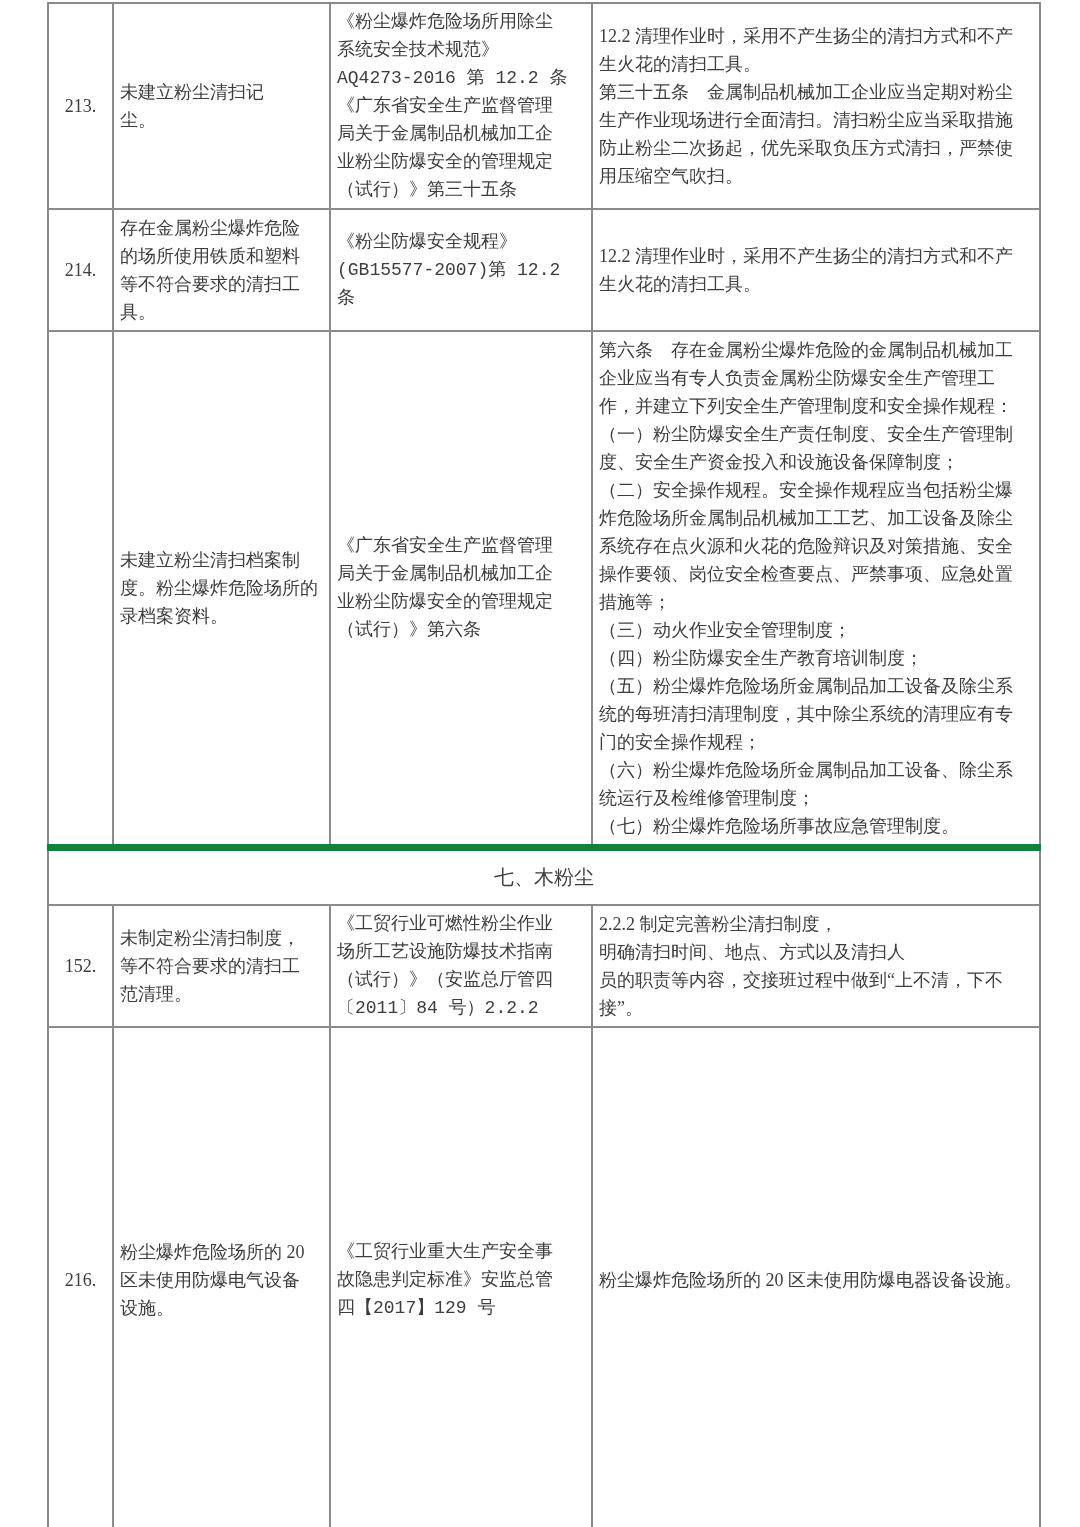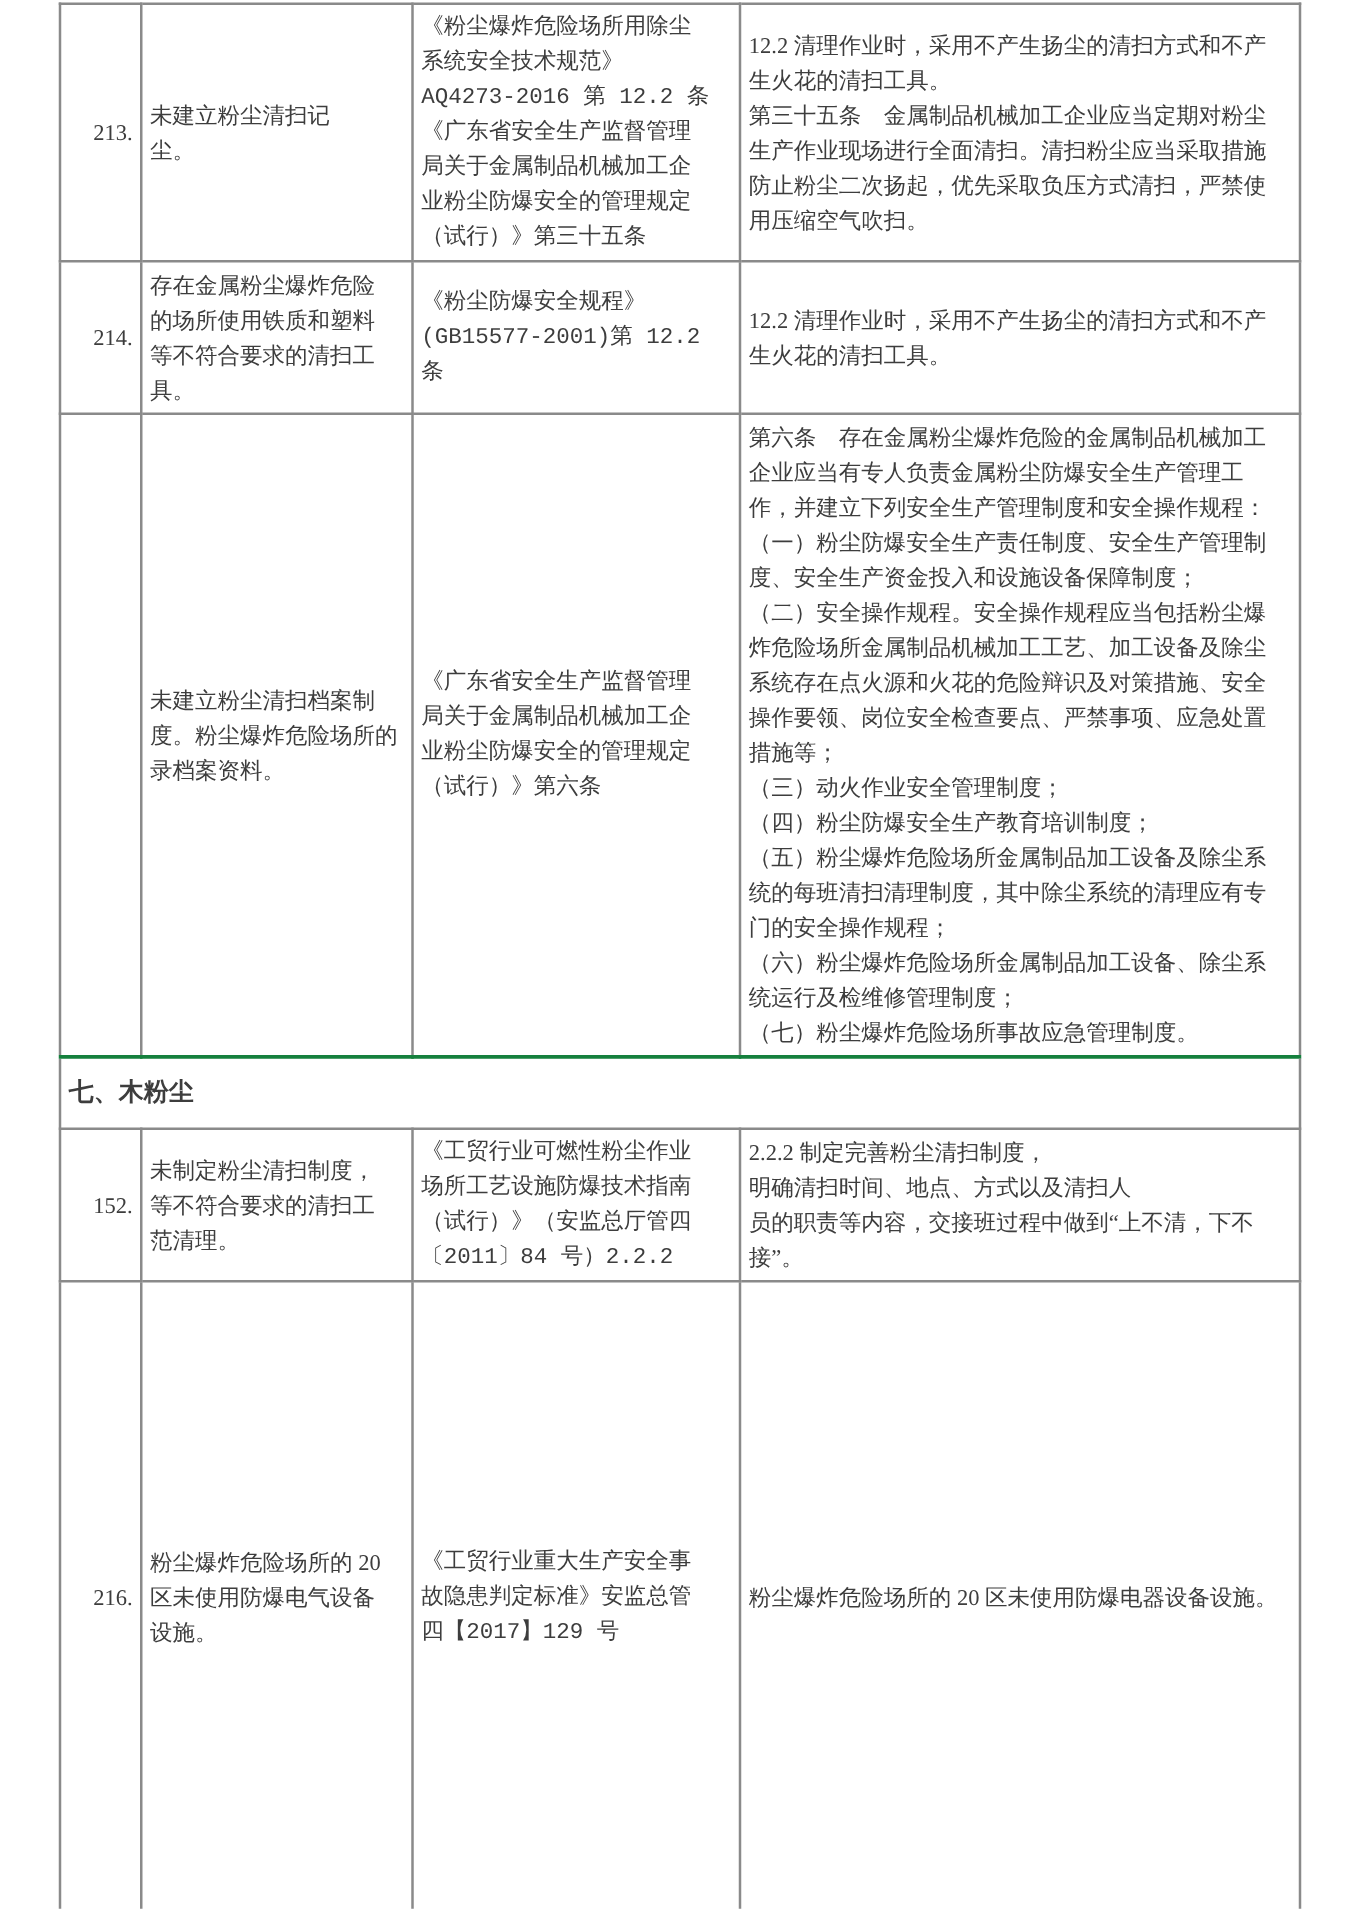--- a/index.html
+++ b/index.html
@@ -19,30 +19,30 @@
   table.checklist td {
     border: 2px solid #8a8a8a;
     vertical-align: middle;
     font-size: 18px;
     line-height: 28px;
     white-space: pre-wrap;
     word-break: break-all;
     overflow: hidden;
     padding: 4px 6px;
   }
-  td.cell-num   { text-align: right; font-size: 19px; padding: 0 2px; }
+  td.cell-num   { text-align: center; font-size: 19px; padding: 0 2px; }
   td.cell-desc  { padding-left: 10px; padding-right: 8px; }
   td.cell-basis { padding-left: 14px; padding-right: 8px; font-family: Liberation Mono, monospace; }
   td.cell-req   { padding-left: 7px;  padding-right: 4px; margin-top: 19px; }
   tr.section-header-row td {
-    text-align: left;
-    font-weight: bold;
+    text-align: center;
+    font-weight: normal;
     font-size: 20px;
     white-space: normal;
-    border-top: 3px solid #15803d;
+    border-top: 7px solid #15803d;
     vertical-align: middle;
   }
   
   tr.r0 td { height: 197px; }
   tr.r1 td { height: 114px; }
   tr.r2 td { height: 507px; }
   tr.rh td { height: 57px;  }
   tr.r3 td { height: 114px; }
   tr.r4 td { height: 506px; }
 </style>
@@ -78,21 +78,21 @@
 用压缩空气吹扫。</td>
     </tr>
 
     <tr class="r1">
       <td class="cell-num">214.</td>
       <td class="cell-desc">存在金属粉尘爆炸危险
 的场所使用铁质和塑料
 等不符合要求的清扫工
 具。</td>
       <td class="cell-basis">《粉尘防爆安全规程》
-(GB15577-2001)第 12.2 条</td>
+(GB15577-2007)第 12.2 条</td>
       <td class="cell-req">12.2 清理作业时，采用不产生扬尘的清扫方式和不产
 生火花的清扫工具。</td>
     </tr>
 
     <tr class="r2">
       <td class="cell-num"></td>
       <td class="cell-desc">未建立粉尘清扫档案制
 度。粉尘爆炸危险场所的
 录档案资料。</td>
       <td class="cell-basis">《广东省安全生产监督管理

